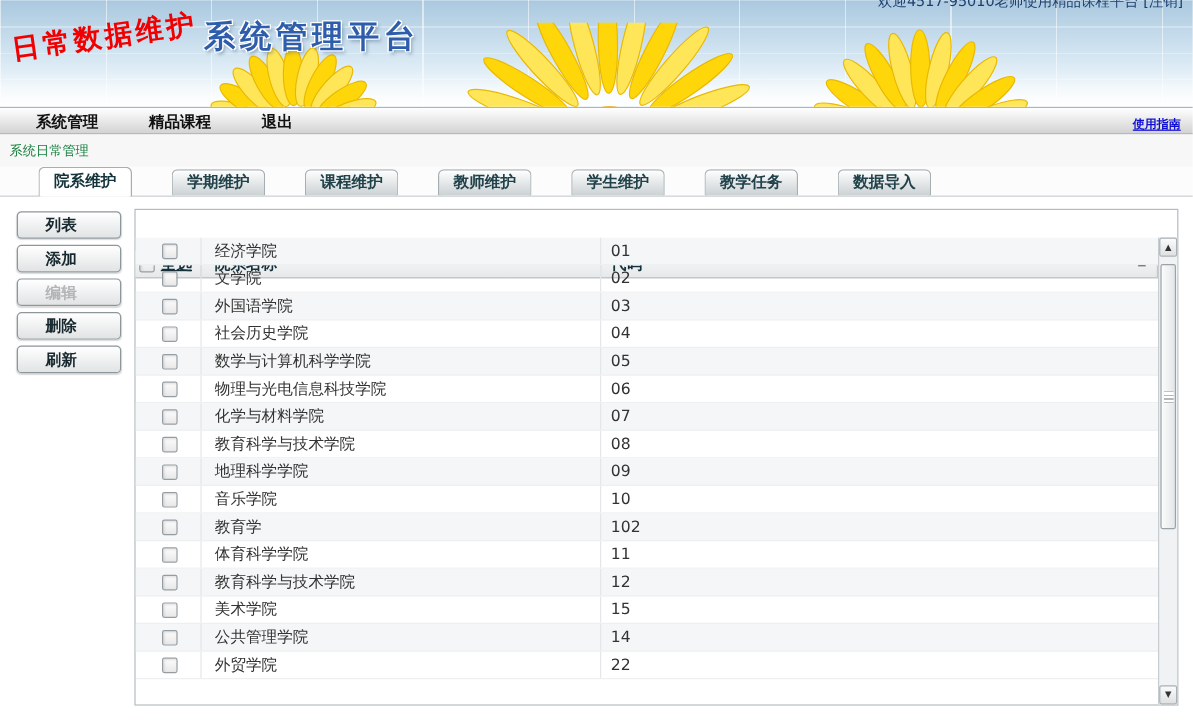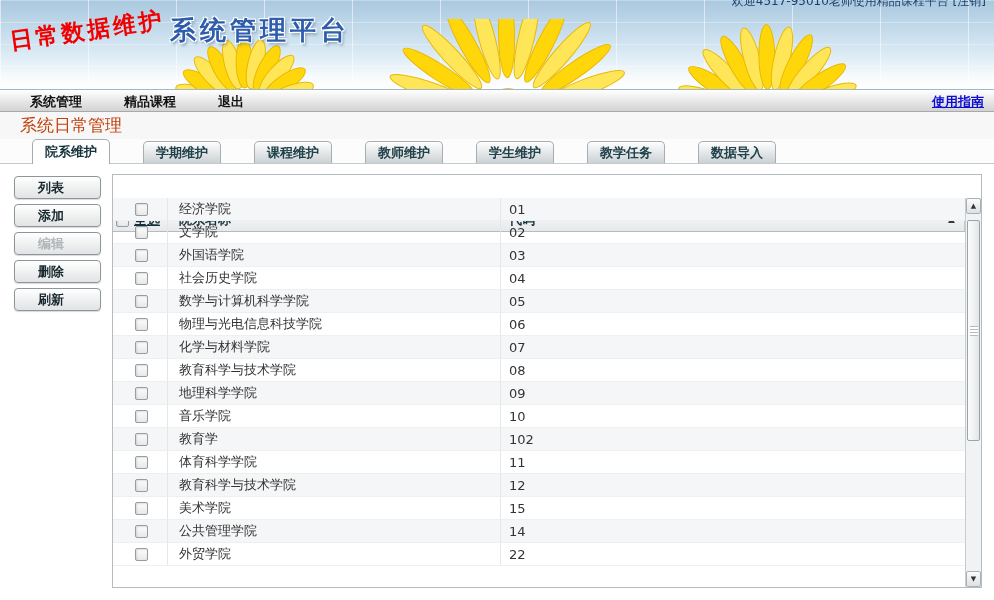--- a/index.html
+++ b/index.html
@@ -19,24 +19,24 @@
   .site-title { position:absolute; left:170px; top:13px; font-size:26px; font-weight:bold; color:#2d5dab;
     letter-spacing:4px; white-space:nowrap;
     text-shadow:-1px -1px 0 #fff,1px -1px 0 #fff,-1px 1px 0 #fff,1px 1px 0 #fff,2px 3px 3px rgba(60,90,120,.45); }
   .flowers { position:absolute; left:150px; bottom:-4px; }
 
   
   .menubar { height:22px; background:linear-gradient(180deg,#ffffff,#d3d3d3);
     border-bottom:1px solid #a9a9a9; display:flex; align-items:flex-end; padding:0 10px; }
   .menu-item { font-size:13px; font-weight:bold; color:#111; margin-left:20px; margin-right:22px;
     text-decoration:none; cursor:pointer; white-space:nowrap; }
-  .guide { margin-left:auto; font-size:13px; font-weight:bold; color:#0d0dd4; text-decoration:underline; cursor:pointer; }
-
-  
-  .breadcrumb { height:27px; line-height:27px; padding-left:20px; font-size:17px; color:#c2410c; background:#f7f7f7; }
+  .guide { margin-left:auto; font-size:10px; font-weight:bold; color:#0d0dd4; text-decoration:underline; cursor:pointer; }
+
+  
+  .breadcrumb { height:27px; line-height:27px; padding-left:8px; font-size:11px; color:#15803d; background:#f7f7f7; }
 
   
   .tabstrip { height:25px; display:flex; align-items:flex-end; padding-left:2px;
     border-bottom:1px solid #c4c9cc; background:#fcfcfc; }
   .tab { height:22px; line-height:22px; padding:0 12px; margin-right:3px; font-size:13px; font-weight:bold;
     color:#21424a; background:linear-gradient(180deg,#fefefe,#cbd1d4); border:1px solid #a6aeb2; border-bottom:none;
     border-radius:5px 5px 0 0; box-shadow:inset 0 1px 0 #fff; cursor:pointer; white-space:nowrap;margin-left:30px; }
   .tab.active { height:25px; line-height:24px; background:#fff; margin-bottom:-1px; color:#14333b; }
 
   

